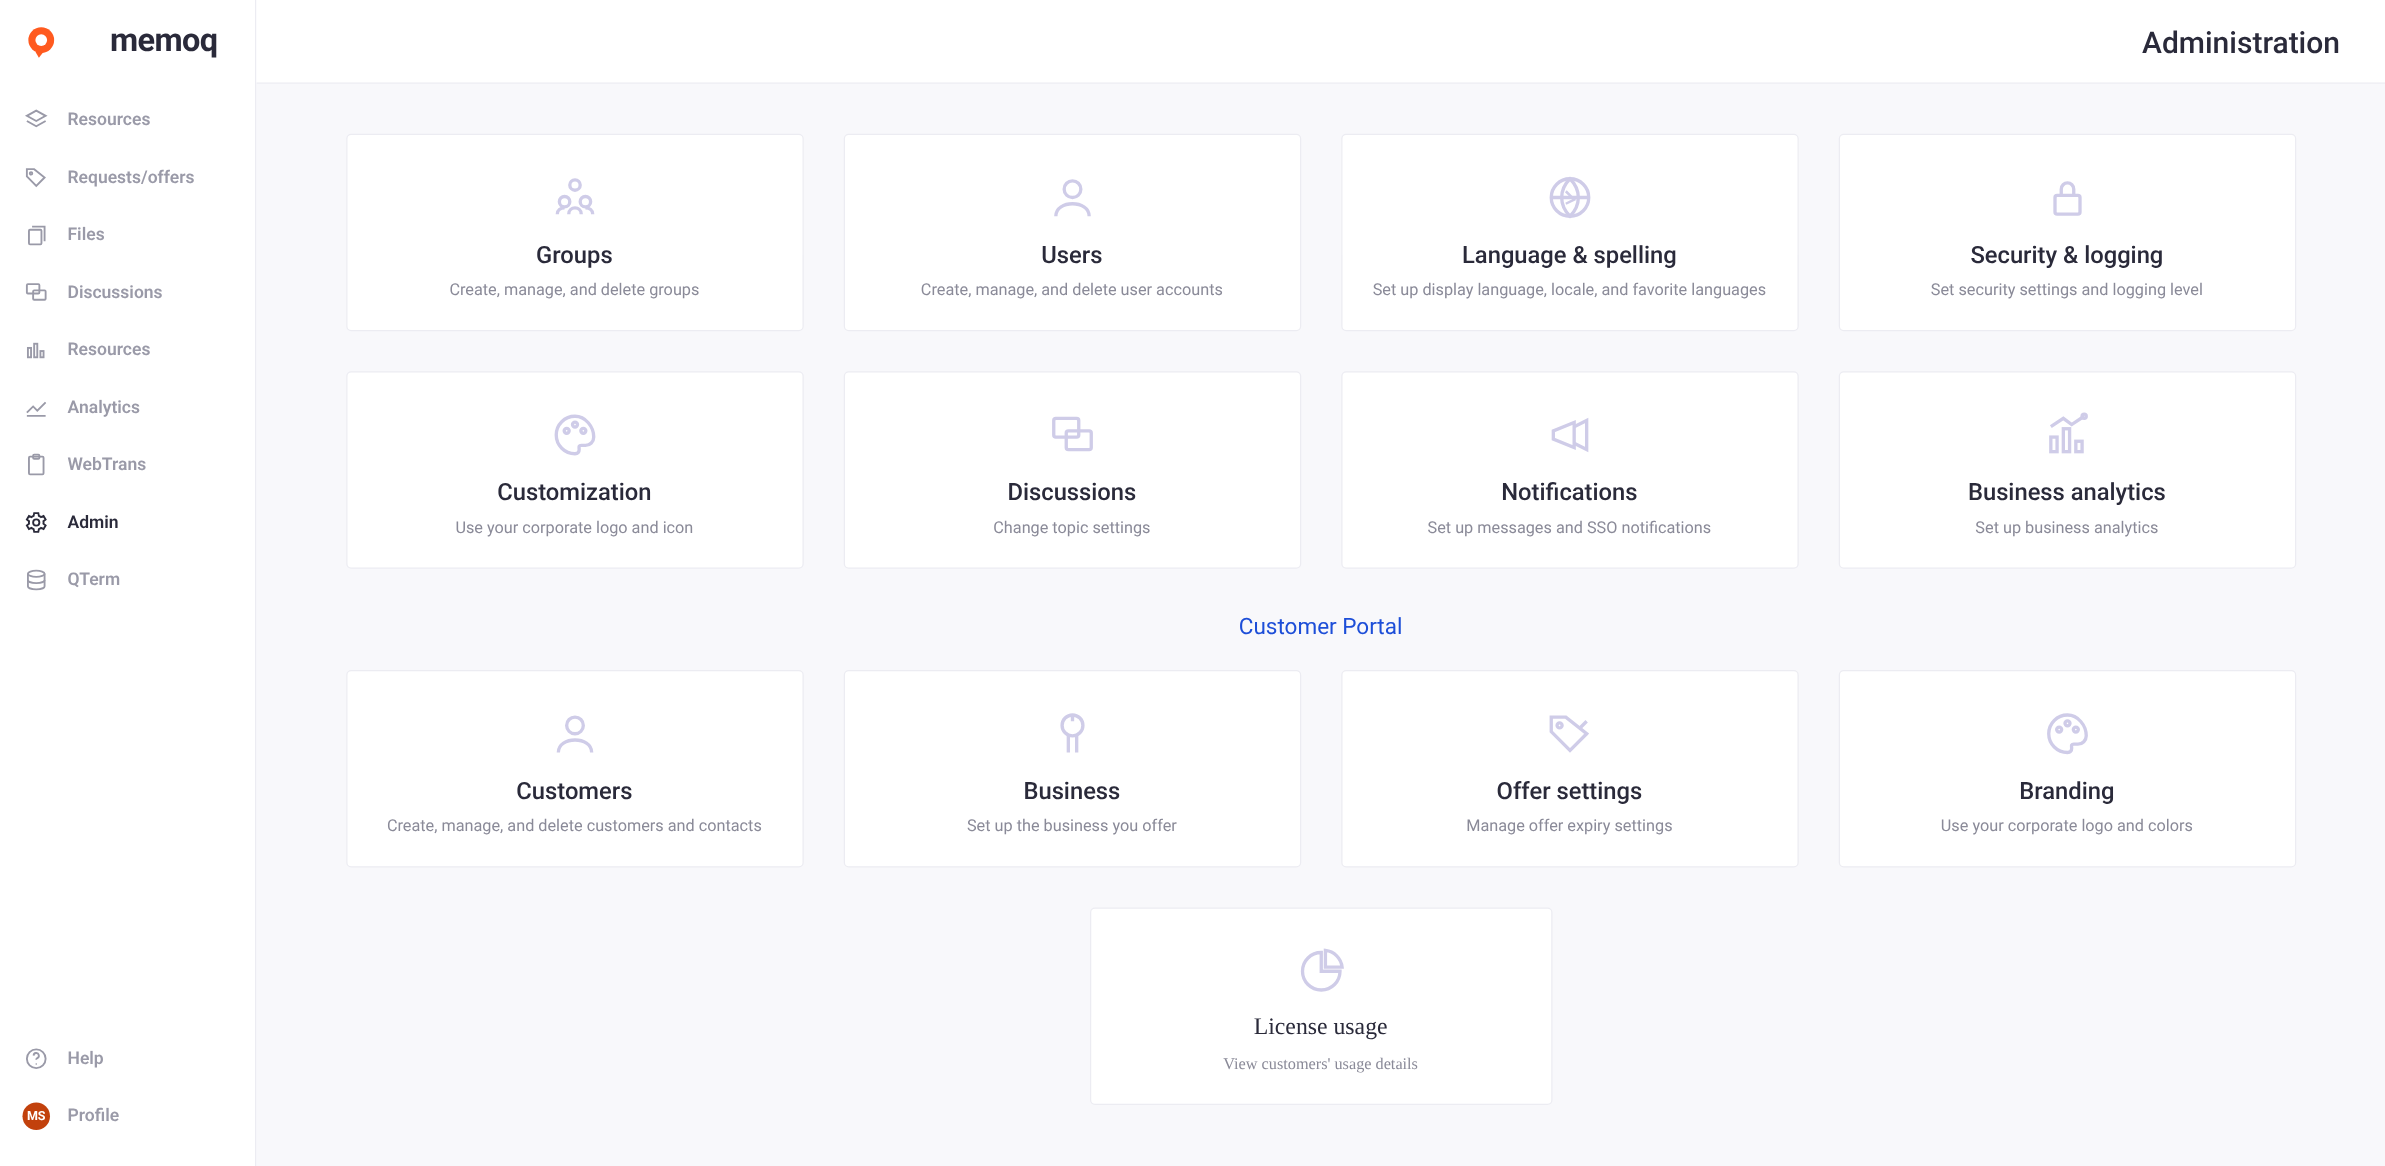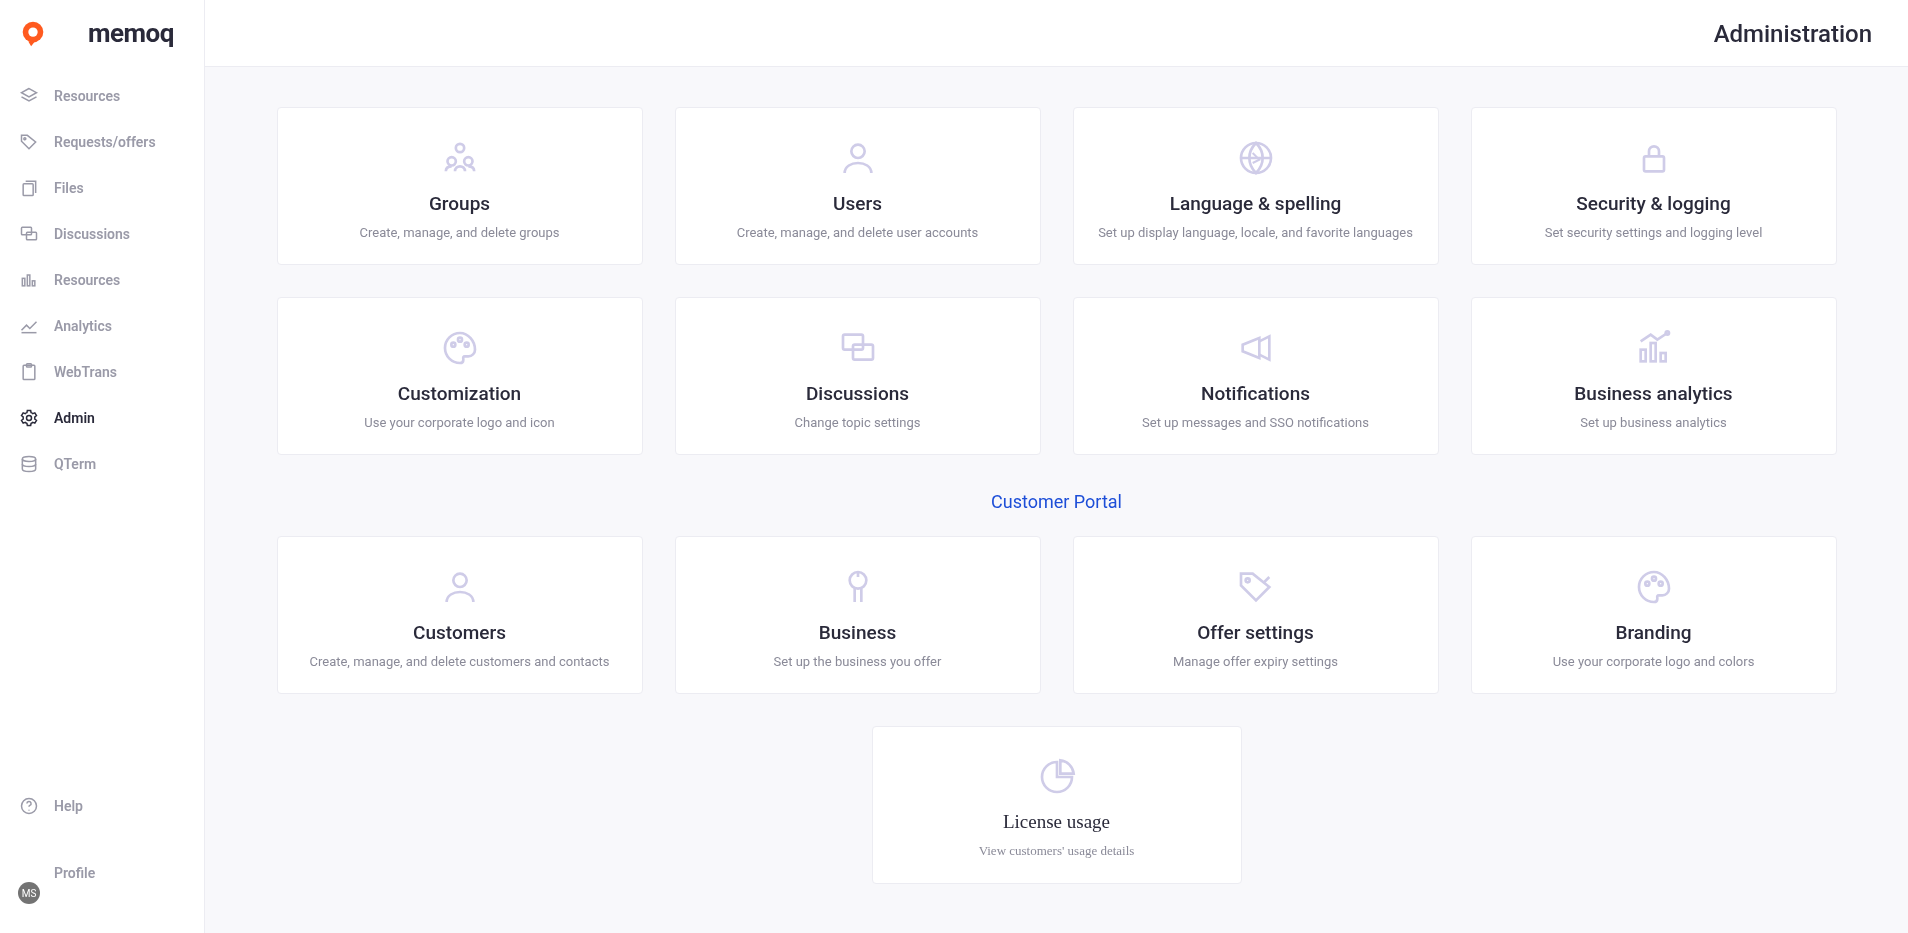--- a/index.html
+++ b/index.html
@@ -51,22 +51,22 @@
     font-weight: 600;
   }
   .nav-item.active { color: #2a2a3a; }
   .nav-item .nav-icon { width: 22px; height: 22px; display:flex;align-items:center;justify-content:center;}
   .nav-item .nav-icon svg { width:20px; height:20px; stroke:#9a9aa8; }
   .nav-item.active .nav-icon svg { stroke:#2a2a3a; }
   .sidebar-spacer { flex: 1; }
   .sidebar-bottom { display:flex; flex-direction:column; gap:2px; }
   .avatar {
     width: 22px; height:22px; border-radius:50%;
-    background:#737373; color:#fff; font-size:10px; font-weight:400;
-    display:flex;align-items:center;justify-content:center;margin-top:41px;
+    background:#c2410c; color:#fff; font-size:10px; font-weight:700;
+    display:flex;align-items:center;justify-content:center;
   }
 
   
   .main {
     flex: 1;
     display: flex;
     flex-direction: column;
     overflow: hidden;
   }
   .topbar {

